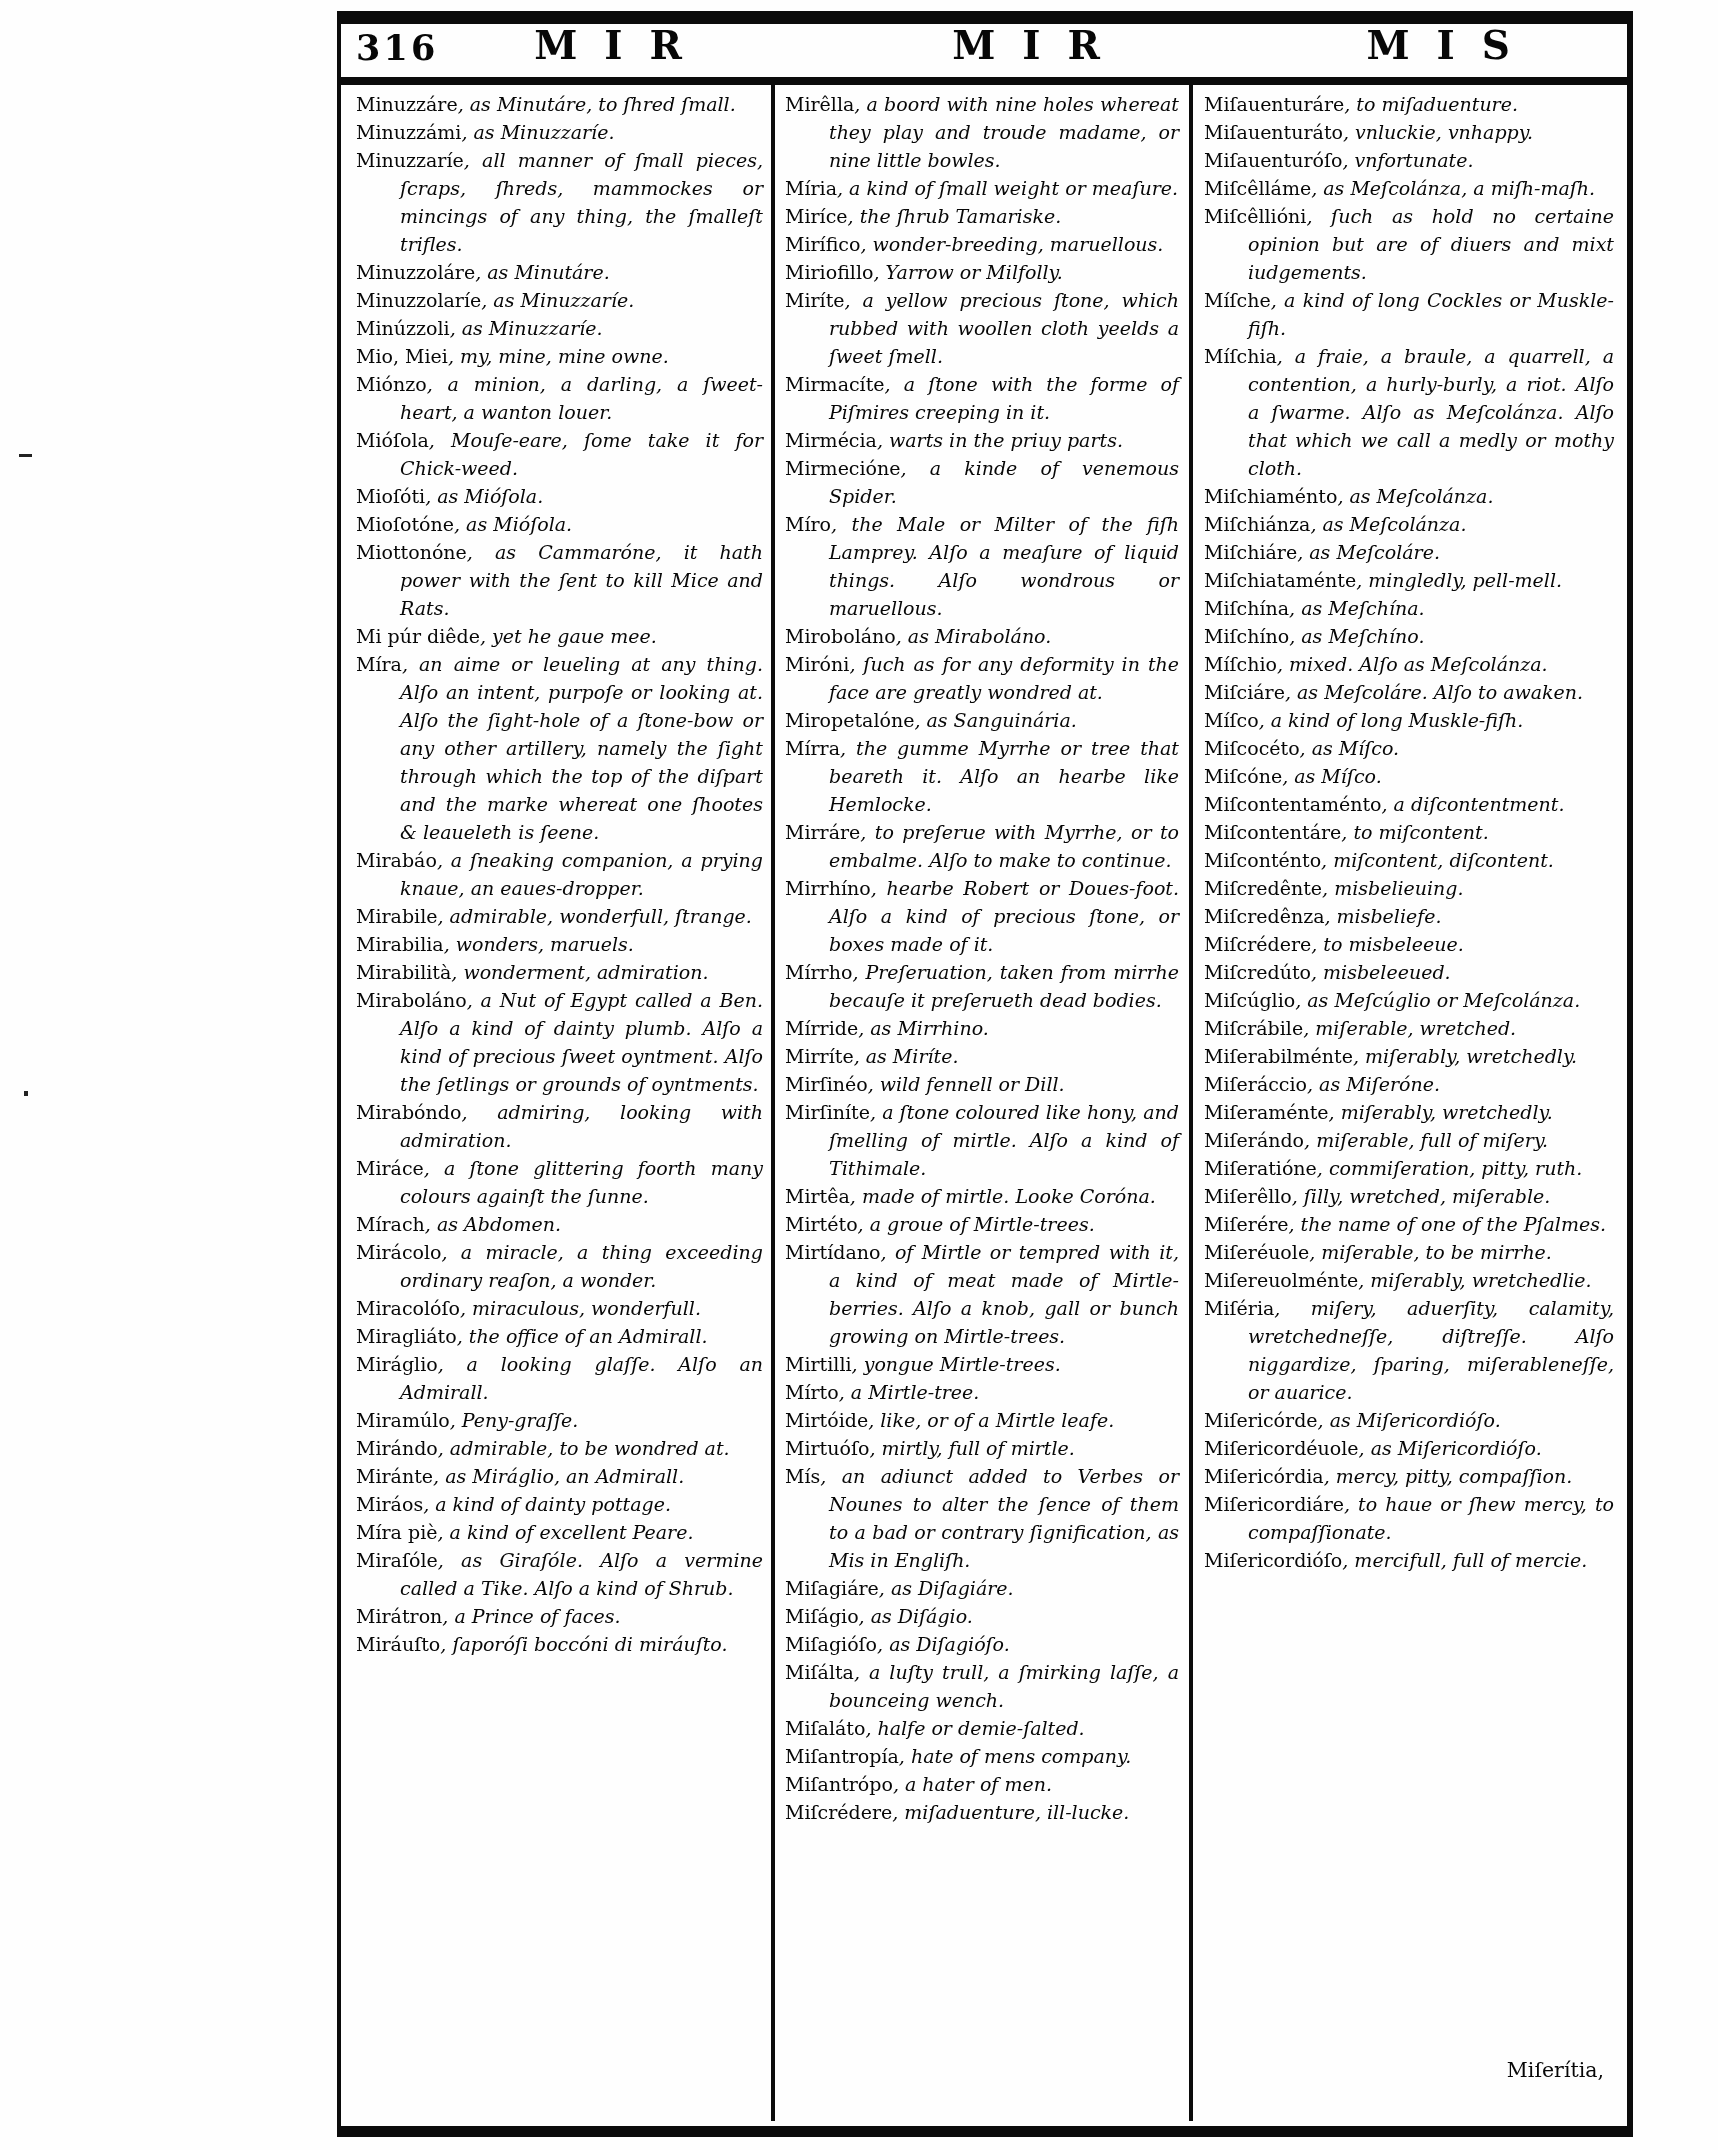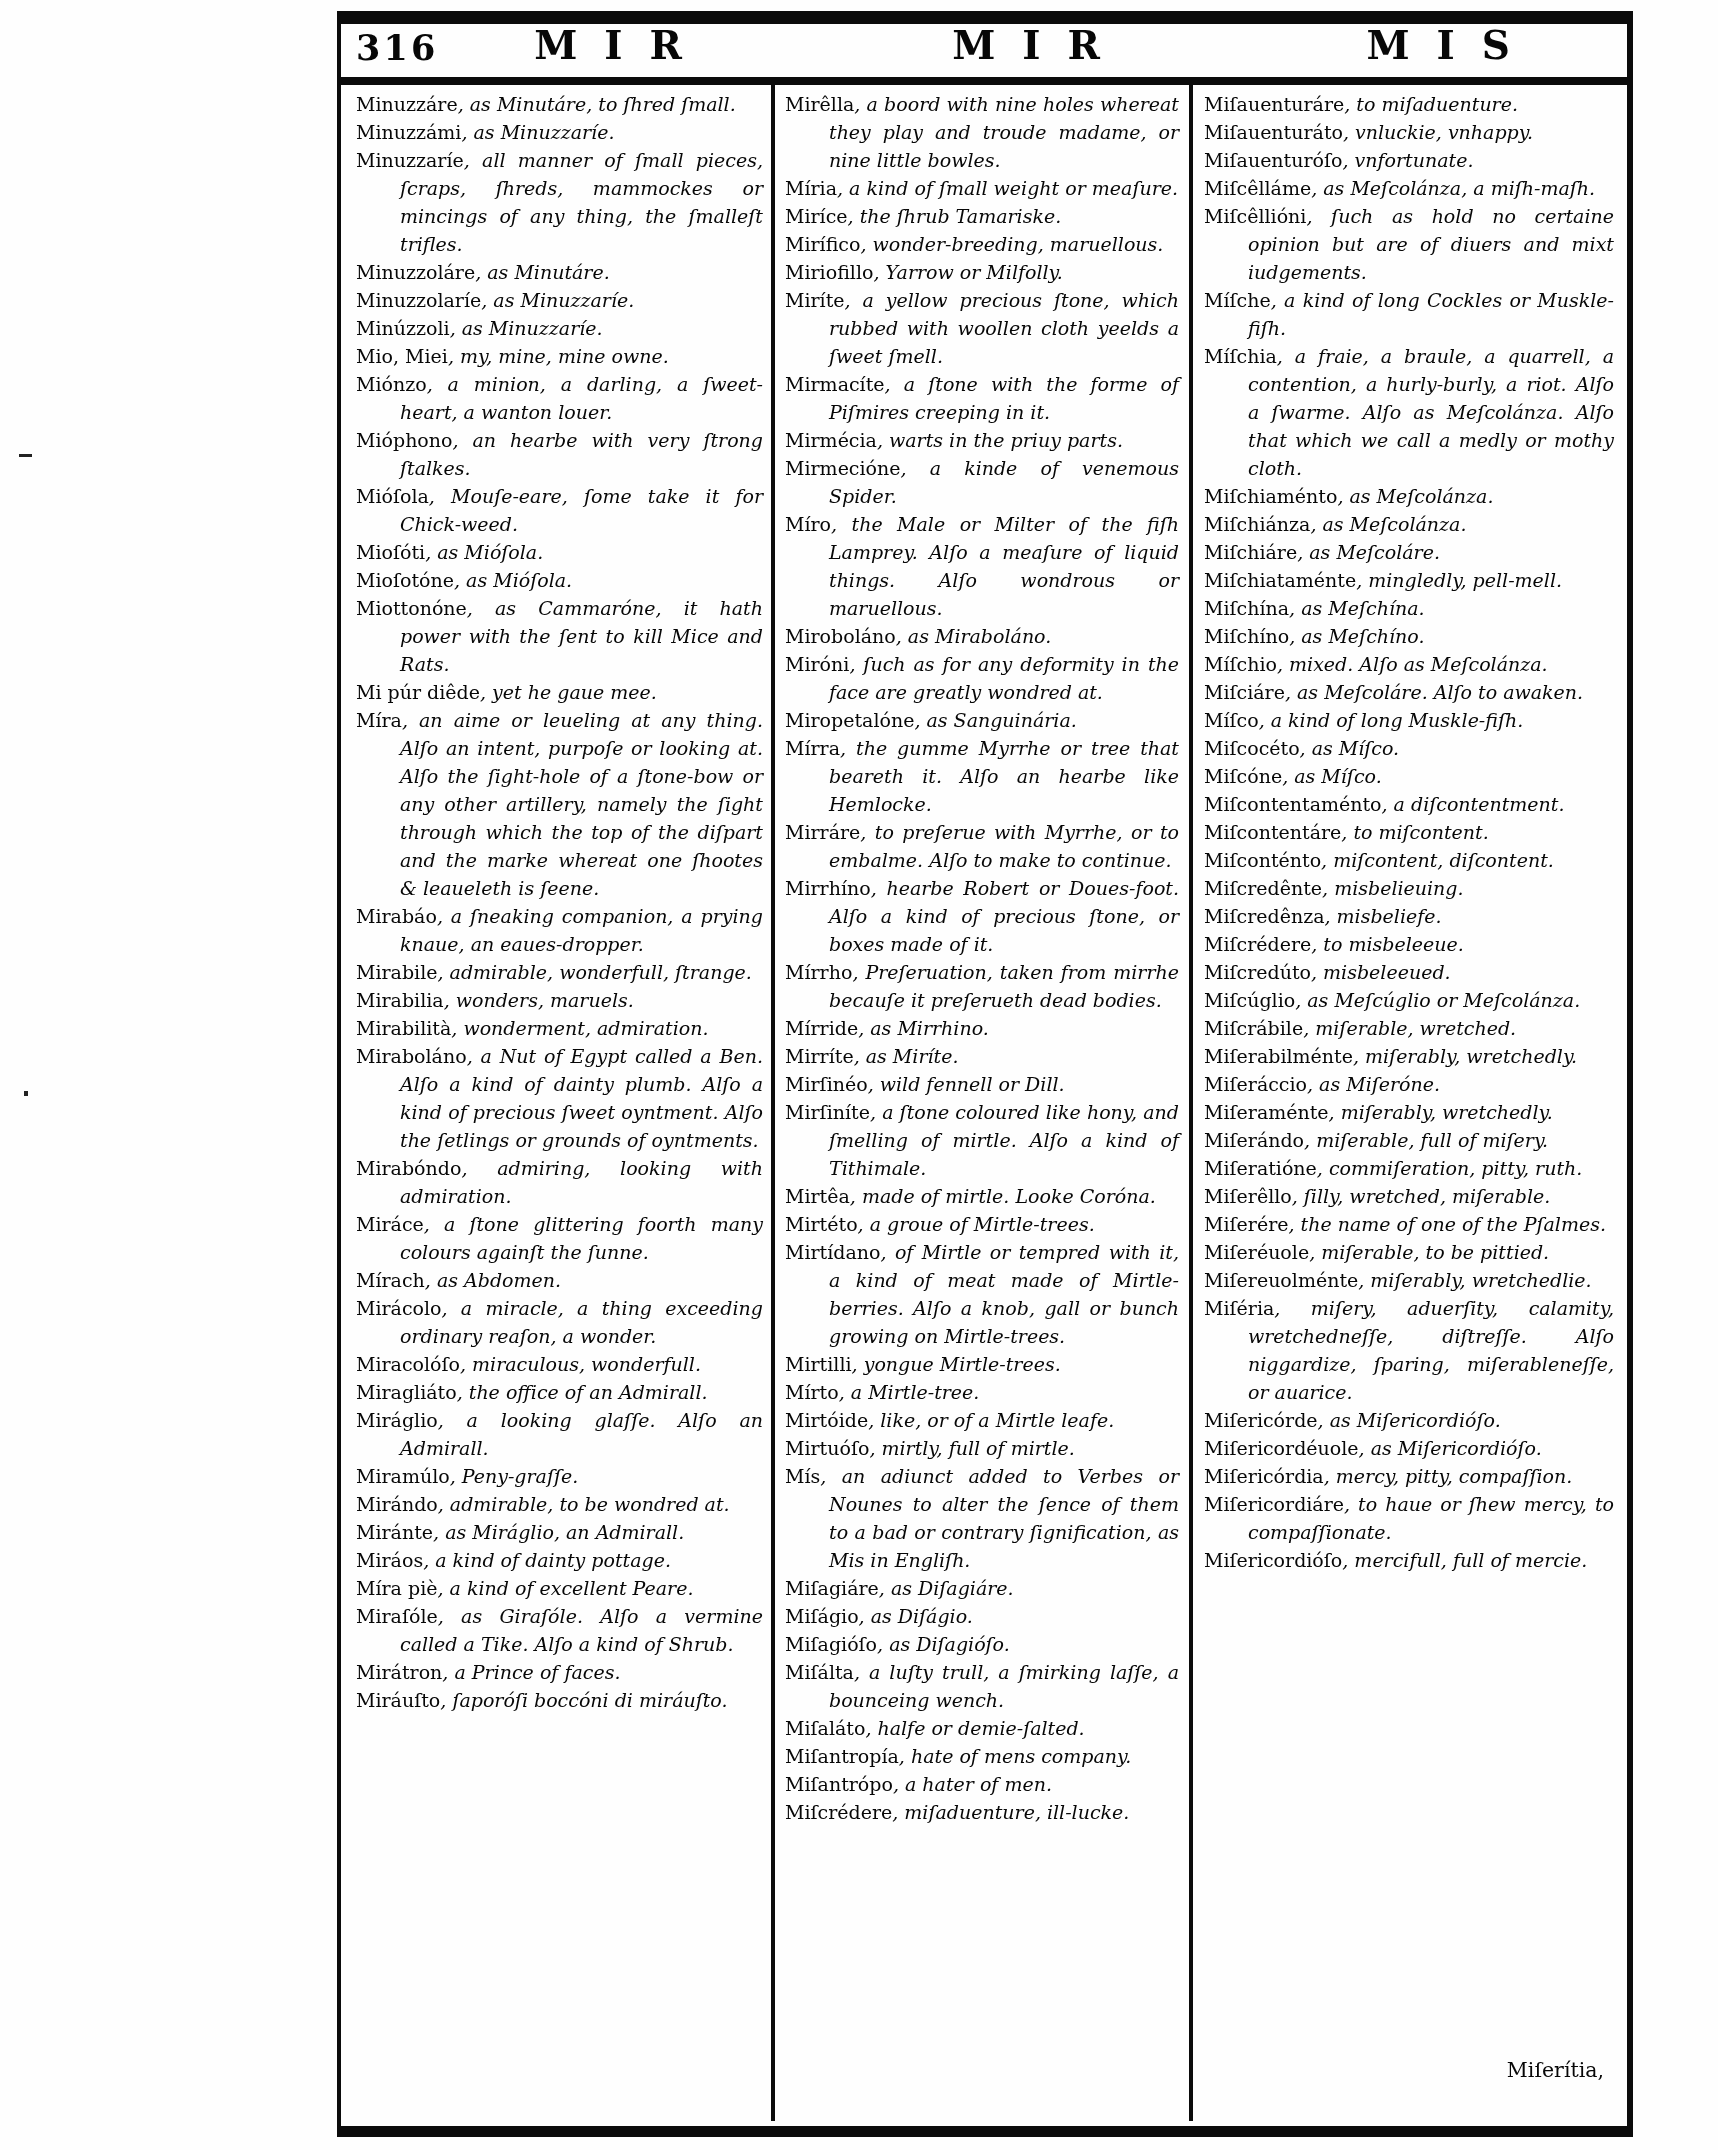--- a/index.html
+++ b/index.html
@@ -57,21 +57,20 @@
 
 <div class="column col-1">
     <div class="entry"><span class="hw">Minuzzáre</span><span class="def">, as Minutáre, to ſhred ſmall.</span></div>
     <div class="entry"><span class="hw">Minuzzámi</span><span class="def">, as Minuzzaríe.</span></div>
     <div class="entry"><span class="hw">Minuzzaríe</span><span class="def">, all manner of ſmall pieces, ſcraps, ſhreds, mammockes or mincings of any thing, the ſmalleſt trifles.</span></div>
     <div class="entry"><span class="hw">Minuzzoláre</span><span class="def">, as Minutáre.</span></div>
     <div class="entry"><span class="hw">Minuzzolaríe</span><span class="def">, as Minuzzaríe.</span></div>
     <div class="entry"><span class="hw">Minúzzoli</span><span class="def">, as Minuzzaríe.</span></div>
     <div class="entry"><span class="hw">Mio, Miei</span><span class="def">, my, mine, mine owne.</span></div>
     <div class="entry"><span class="hw">Miónzo</span><span class="def">, a minion, a darling, a ſweet-heart, a wanton louer.</span></div>
-    <div class="entry"><span class="hw">Mióphono</span><span class="def">, an hearbe with very ſtrong ſtalkes.</span></div>
     <div class="entry"><span class="hw">Mióſola</span><span class="def">, Mouſe-eare, ſome take it for Chick-weed.</span></div>
     <div class="entry"><span class="hw">Mioſóti</span><span class="def">, as Mióſola.</span></div>
     <div class="entry"><span class="hw">Mioſotóne</span><span class="def">, as Mióſola.</span></div>
     <div class="entry"><span class="hw">Miottonóne</span><span class="def">, as Cammaróne, it hath power with the ſent to kill Mice and Rats.</span></div>
     <div class="entry"><span class="hw">Mi púr diêde</span><span class="def">, yet he gaue mee.</span></div>
     <div class="entry"><span class="hw">Míra</span><span class="def">, an aime or leueling at any thing. Alſo an intent, purpoſe or looking at. Alſo the ſight-hole of a ſtone-bow or any other artillery, namely the ſight through which the top of the diſpart and the marke whereat one ſhootes &amp; leaueleth is ſeene.</span></div>
     <div class="entry"><span class="hw">Mirabáo</span><span class="def">, a ſneaking companion, a prying knaue, an eaues-dropper.</span></div>
     <div class="entry"><span class="hw">Mirabile</span><span class="def">, admirable, wonderfull, ſtrange.</span></div>
     <div class="entry"><span class="hw">Mirabilia</span><span class="def">, wonders, maruels.</span></div>
     <div class="entry"><span class="hw">Mirabilità</span><span class="def">, wonderment, admiration.</span></div>
@@ -159,21 +158,21 @@
     <div class="entry"><span class="hw">Miſcredúto</span><span class="def">, misbeleeued.</span></div>
     <div class="entry"><span class="hw">Miſcúglio</span><span class="def">, as Meſcúglio or Meſcolánza.</span></div>
     <div class="entry"><span class="hw">Miſcrábile</span><span class="def">, miſerable, wretched.</span></div>
     <div class="entry"><span class="hw">Miſerabilménte</span><span class="def">, miſerably, wretchedly.</span></div>
     <div class="entry"><span class="hw">Miſeráccio</span><span class="def">, as Miſeróne.</span></div>
     <div class="entry"><span class="hw">Miſeraménte</span><span class="def">, miſerably, wretchedly.</span></div>
     <div class="entry"><span class="hw">Miſerándo</span><span class="def">, miſerable, full of miſery.</span></div>
     <div class="entry"><span class="hw">Miſeratióne</span><span class="def">, commiſeration, pitty, ruth.</span></div>
     <div class="entry"><span class="hw">Miſerêllo</span><span class="def">, ſilly, wretched, miſerable.</span></div>
     <div class="entry"><span class="hw">Miſerére</span><span class="def">, the name of one of the Pſalmes.</span></div>
-    <div class="entry"><span class="hw">Miſeréuole</span><span class="def">, miſerable, to be pittied.</span></div>
+    <div class="entry"><span class="hw">Miſeréuole</span><span class="def">, miſerable, to be mirrhe.</span></div>
     <div class="entry"><span class="hw">Miſereuolménte</span><span class="def">, miſerably, wretchedlie.</span></div>
     <div class="entry"><span class="hw">Miſéria</span><span class="def">, miſery, aduerſity, calamity, wretchedneſſe, diſtreſſe. Alſo niggardize, ſparing, miſerableneſſe, or auarice.</span></div>
     <div class="entry"><span class="hw">Miſericórde</span><span class="def">, as Miſericordióſo.</span></div>
     <div class="entry"><span class="hw">Miſericordéuole</span><span class="def">, as Miſericordióſo.</span></div>
     <div class="entry"><span class="hw">Miſericórdia</span><span class="def">, mercy, pitty, compaſſion.</span></div>
     <div class="entry"><span class="hw">Miſericordiáre</span><span class="def">, to haue or ſhew mercy, to compaſſionate.</span></div>
     <div class="entry"><span class="hw">Miſericordióſo</span><span class="def">, mercifull, full of mercie.</span></div>
   </div>
 
 <div class="catchword">Miſerítia,</div>

